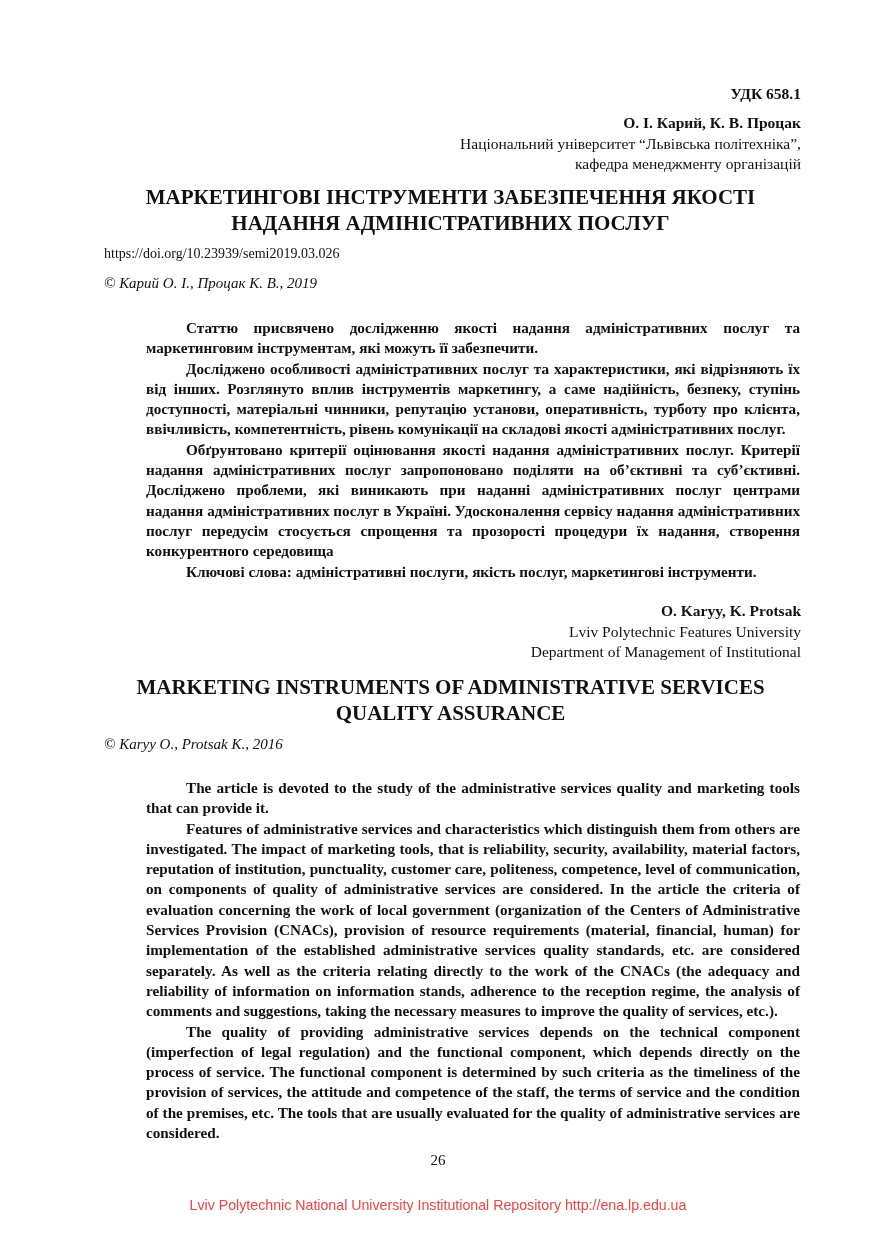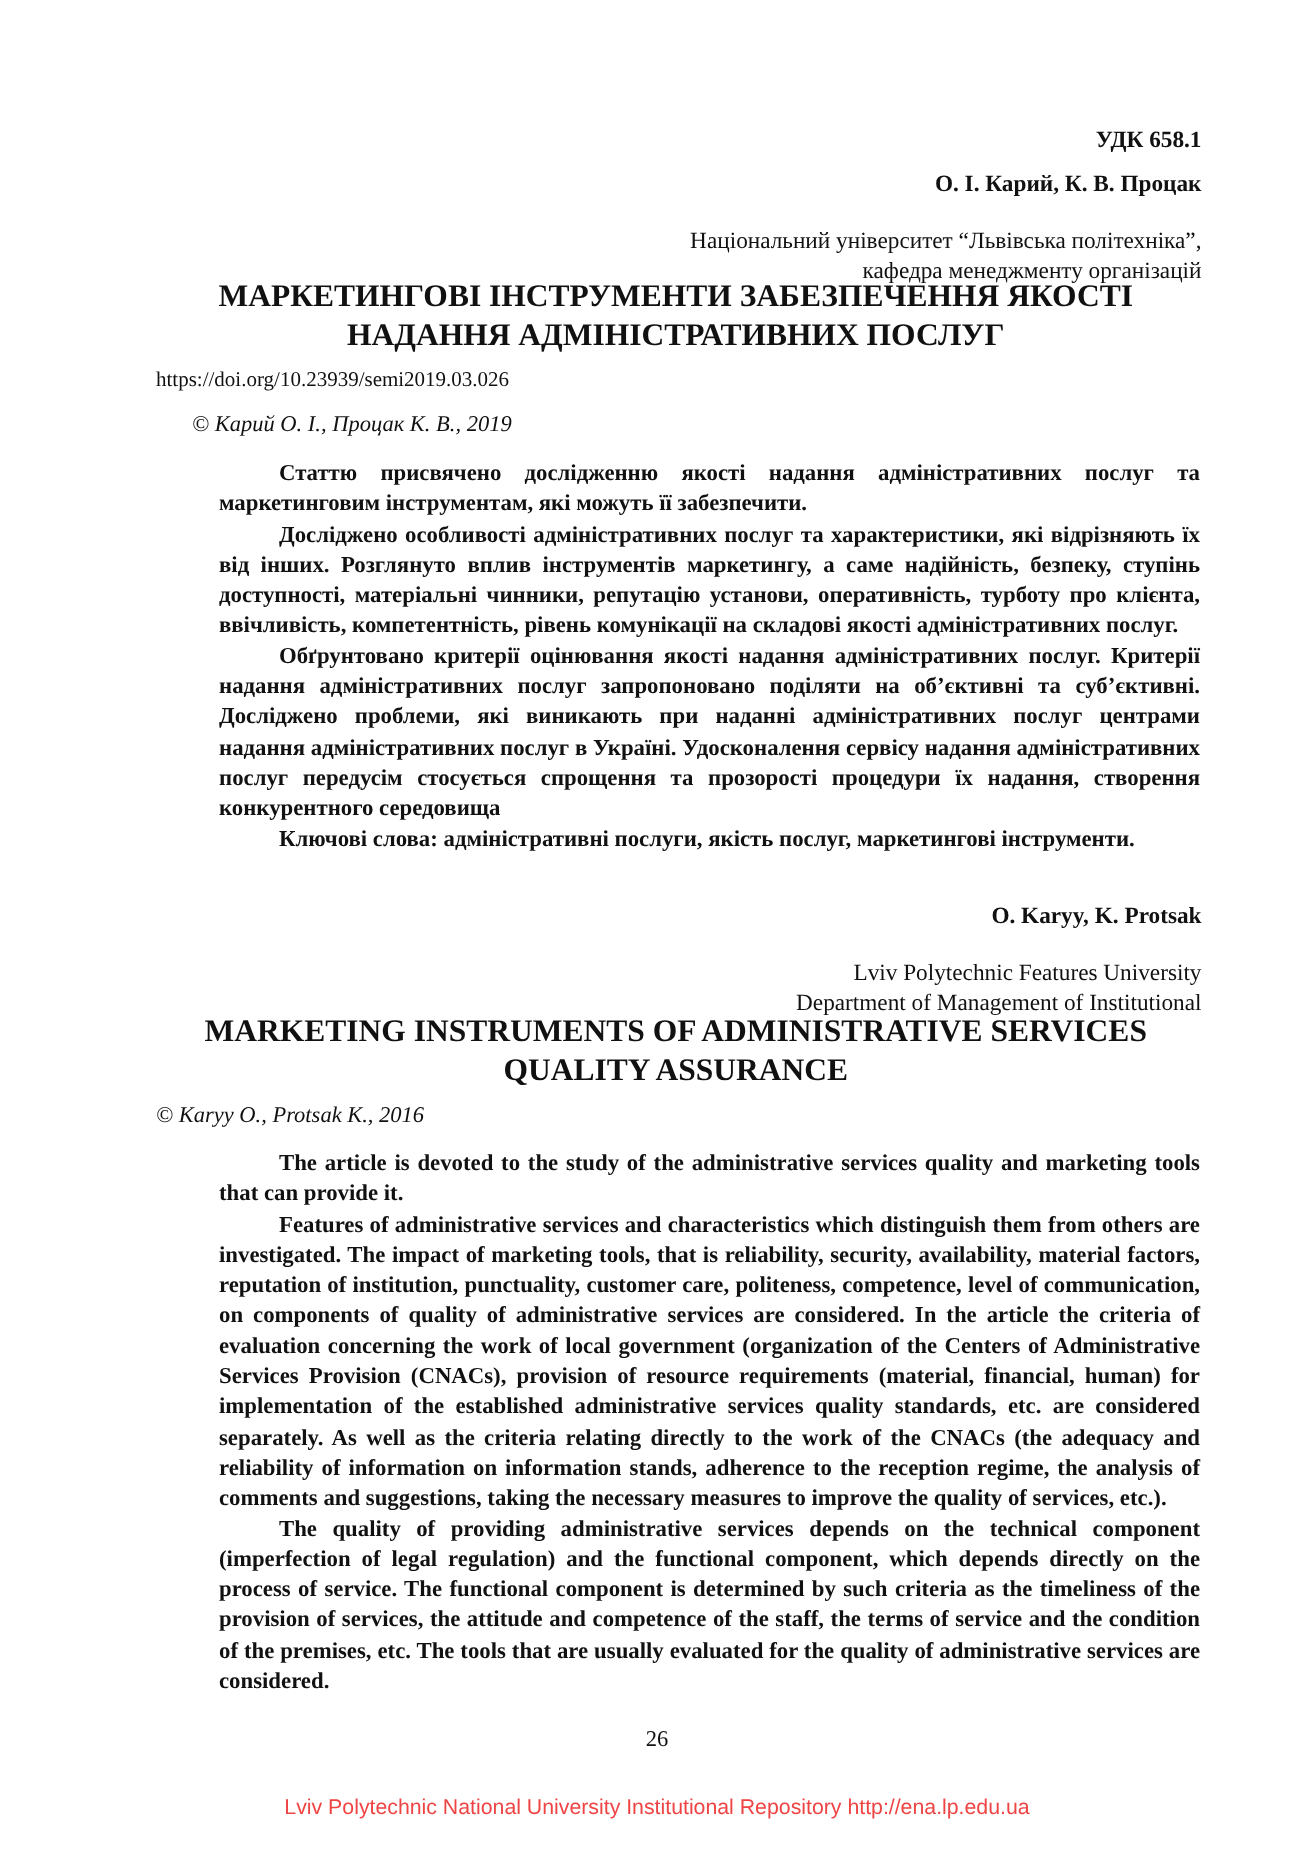--- a/index.html
+++ b/index.html
@@ -4,29 +4,29 @@
 <style>
   html, body { margin: 0; padding: 0; background: #ffffff; }
   body { width: 876px; height: 1240px; position: relative; overflow: hidden;
          font-family: "Liberation Serif", serif; color: #111; }
   .page { position: absolute; left: 0; top: 0; width: 876px; height: 964px; }
   .abs { position: absolute; }
   .right { text-align: right; }
   .center { text-align: center; }
   .udk { left: 100px; right: 75px; top: 85px; font-weight: bold; font-size: 15.5px; }
   .authors-ua { left: 100px; right: 75px; top: 114px; font-weight: bold; font-size: 15.5px; }
-  .aff { left: 100px; right: 75px; font-size: 15.5px; line-height: 20px; margin-top: 17px; }
+  .aff { left: 100px; right: 75px; font-size: 15.5px; line-height: 20px; }
   .aff1 { top: 134px; }
   .aff2 { top: 154px; }
   .title { left: 110px; right: 85px; font-weight: bold; font-size: 21px; line-height: 26px; }
   .title-ua { top: 184px; }
   .doi { left: 104px; top: 246px; font-size: 14px; }
   .copy { left: 104px; font-style: italic; font-size: 15px; }
-  .copy-ua { top: 275px; margin-left: 24px; }
-  .abstract { left: 146px; width: 654px; font-weight: bold; font-size: 15.2px; line-height: 20.3px; text-align: justify; }
+  .copy-ua { top: 275px; }
+  .abstract { left: 146px; width: 654px; font-weight: bold; font-size: 15.2px; line-height: 20.3px; text-align: justify; margin-top: 12px; }
   .abstract p { margin: 0; text-indent: 40px; }
   .abs-ua { top: 306px; }
   .authors-en { left: 100px; right: 75px; top: 602px; font-weight: bold; font-size: 15.5px; }
   .aff-en1 { top: 622px; }
   .aff-en2 { top: 642px; }
   .title-en { top: 674px; }
   .copy-en { top: 736px; }
   .abs-en { top: 766px; }
   .pagenum { left: 0; right: 0; top: 1152px; font-size: 15px; }
   .repo { left: 0; right: 0; top: 1197px; font-family: "Liberation Sans", sans-serif; font-size: 14.2px; color: #ef4444; }

